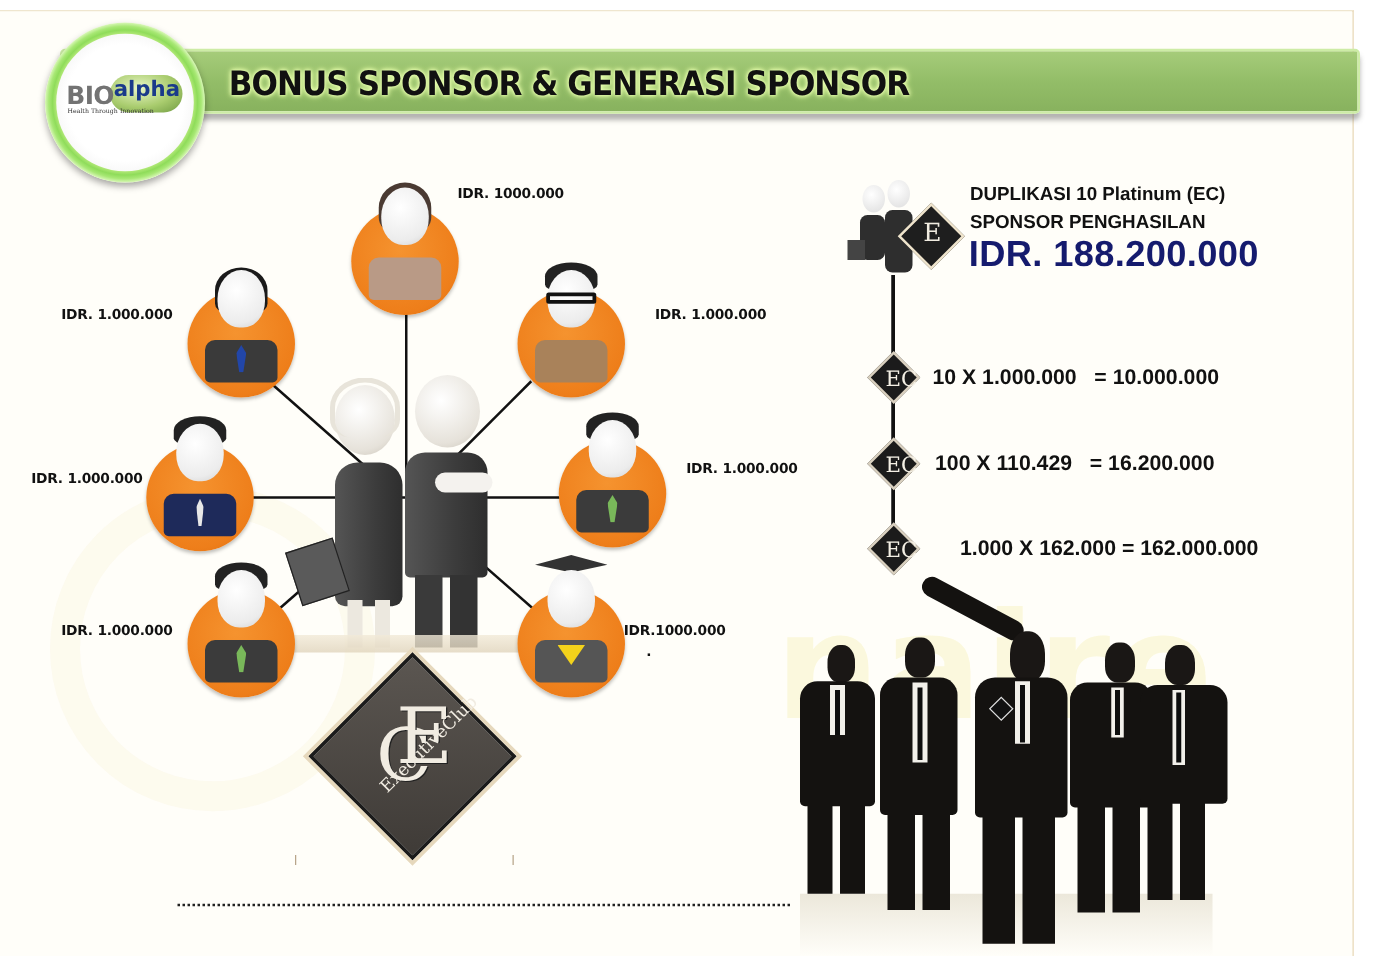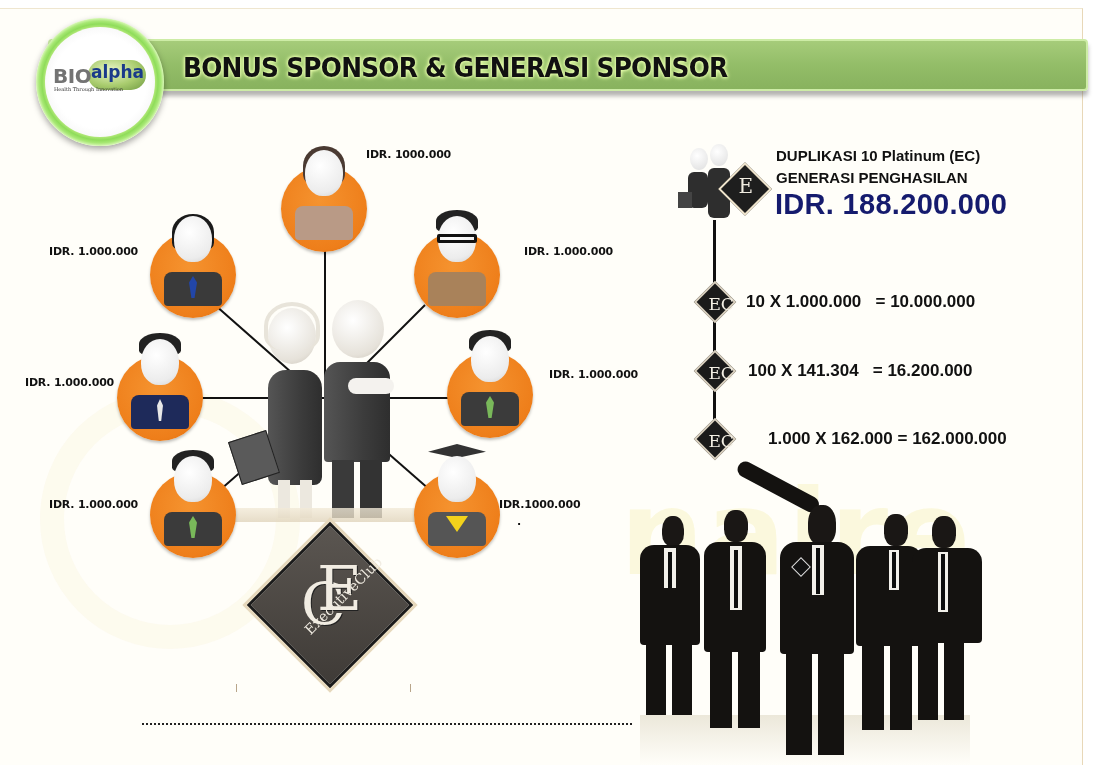--- a/index.html
+++ b/index.html
@@ -322,34 +322,34 @@
   <div class="mc-body" style="left:12px;top:30px;width:20px;height:36px;border-radius:6px;"></div>
   <div class="mc-head" style="left:34px;top:2px;"></div>
   <div class="mc-body" style="left:32px;top:26px;width:22px;height:50px;border-radius:6px;"></div>
   <div style="position:absolute;left:2px;top:50px;width:14px;height:16px;background:#444;"></div>
 </div>
 <div class="mini-ec">
     <span>E</span>
   </div>
 
 <div class="dup-line1">DUPLIKASI 10 Platinum (EC)</div>
-<div class="dup-line2">GENERASI PENGHASILAN</div>
+<div class="dup-line2">SPONSOR PENGHASILAN</div>
 <div class="dup-total">IDR. 188.200.000</div>
 
 <div class="vline"></div>
 
 <div class="step-diamond" style="left:700px;top:287px;">
     <span>EC</span>
   </div>
 <div class="step-text" style="left:746px;top:292px;">10 X 1.000.000   = 10.000.000</div>
 
 <div class="step-diamond" style="left:700px;top:356px;">
     <span>EC</span>
   </div>
-<div class="step-text" style="left:748px;top:361px;">100 X 141.304   = 16.200.000</div>
+<div class="step-text" style="left:748px;top:361px;">100 X 110.429   = 16.200.000</div>
 
 <div class="step-diamond" style="left:700px;top:424px;">
     <span>EC</span>
   </div>
 <div class="step-text" style="left:768px;top:429px;">1.000 X 162.000 = 162.000.000</div>
 
 <div>
   <div class="reflection" style="left:640px;top:715px;width:330px;height:50px;"></div>
 
   <div class="suit-head" style="left:662px;top:516px;width:22px;height:30px;"></div>

